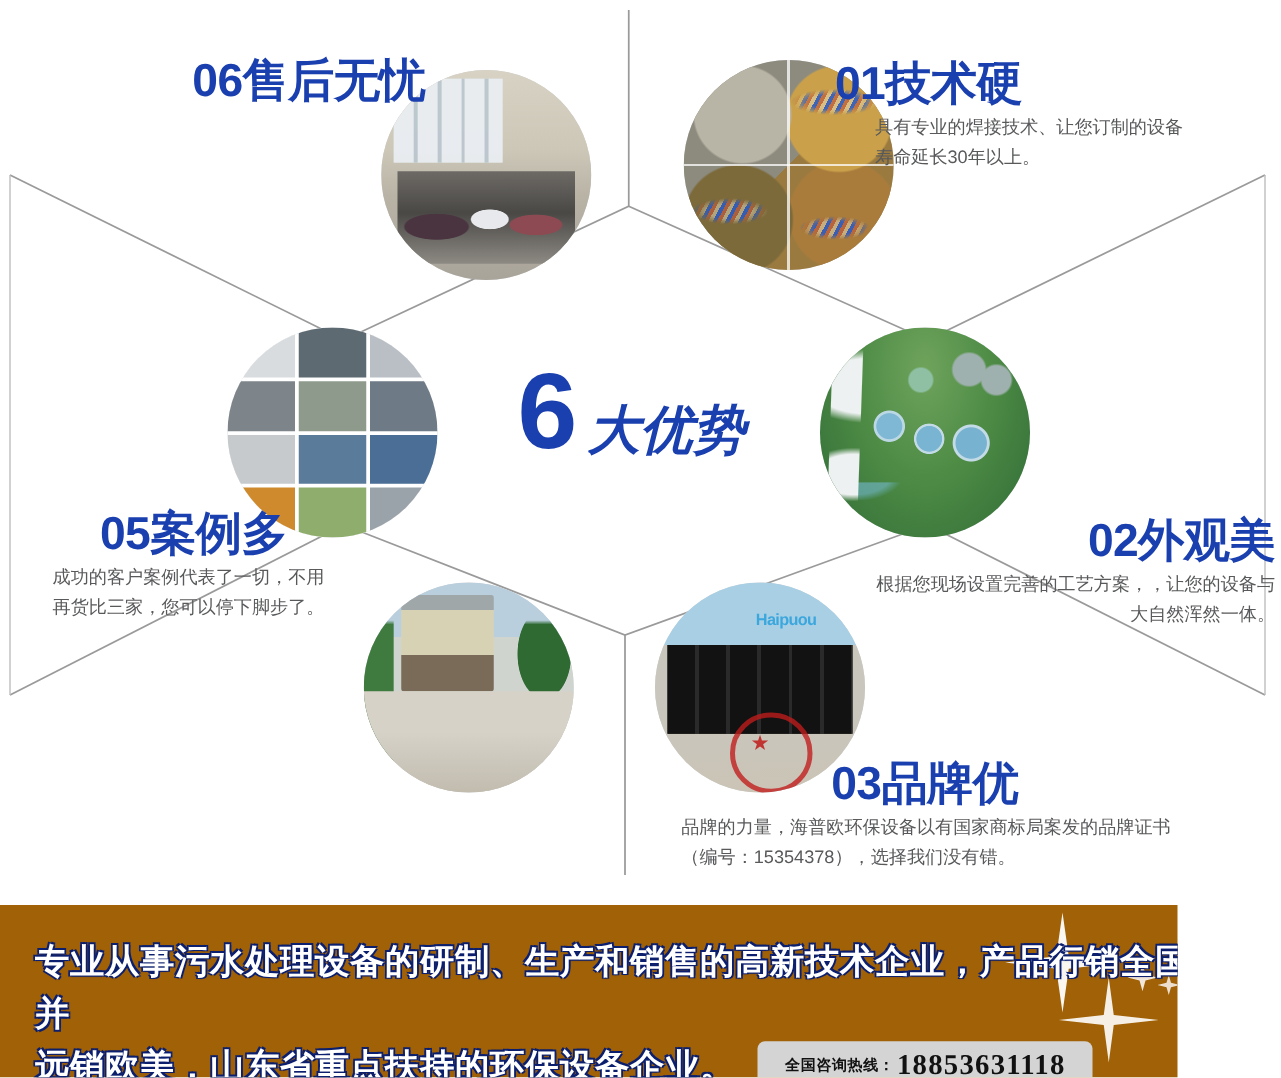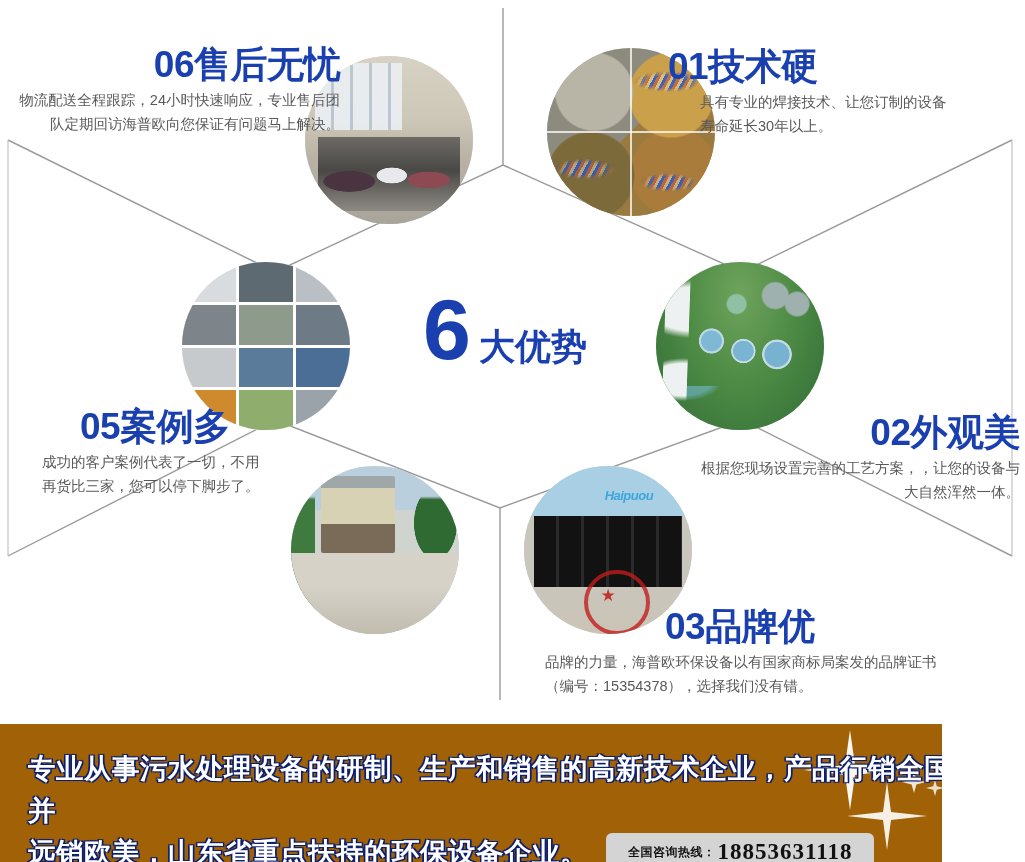--- a/index.html
+++ b/index.html
@@ -40,25 +40,26 @@
     white-space: nowrap;
   }
   .center-num {
     font-size: 86px;
     font-weight: 800;
     line-height: 1;
     letter-spacing: -2px;
     color: #1a3faf;
   }
   .center-txt {
-    font-size: 36px;
+    font-size: 42px;
     font-weight: 700;
     line-height: 1;
     margin-left: 10px;
     color: #1a3faf;
+    font-style: italic;
   }
 
   
   .photo {
     position: absolute;
     border-radius: 50%;
     overflow: hidden;
     background: #cfd3d6;
   }
   .photo .ph-inner { position: absolute; inset: 0; }
@@ -209,21 +210,20 @@
     left: 36%; top: 62%; width: 34%; height: 34%;
     border: 4px solid #c01b1b;
     border-radius: 50%;
     opacity: .78;
   }
   .equip-logo {
     position: absolute;
     left: 48%; top: 13%;
     font-size: 13px;
     font-weight: 800;
-    font-style: italic;
     color: #3ba7dd;
     letter-spacing: -.5px;
   }
   .equip-star {
     position: absolute;
     left: 50%; top: 77%;
     transform: translate(-50%, -50%);
     color: #c01b1b;
     font-size: 17px;
     opacity: .85;
@@ -397,21 +397,20 @@
         <i style="background:#4a6e95"></i>
         <i style="background:#cf8a2e"></i>
         <i style="background:#8fae6e"></i>
         <i style="background:#9aa3aa"></i>
       </div>
     </div>
   </div>
 
   <div class="feat align-right" id="feat-06">
     <div class="feat-title">06售后无忧</div>
-    <div class="feat-desc">物流配送全程跟踪，24小时快速响应，专业售后团队定期回访海普欧向您保证有问题马上解决。</div>
   </div>
 
   <div class="feat align-left" id="feat-01">
     <div class="feat-title">01技术硬</div>
     <div class="feat-desc" style="width:250px;">具有专业的焊接技术、让您订制的设备寿命延长30年以上。</div>
   </div>
 
   <div class="feat align-right" id="feat-02">
     <div class="feat-title" style="text-align:right;">02外观美</div>
     <div class="feat-desc">根据您现场设置完善的工艺方案，，让您的设备与大自然浑然一体。</div>

